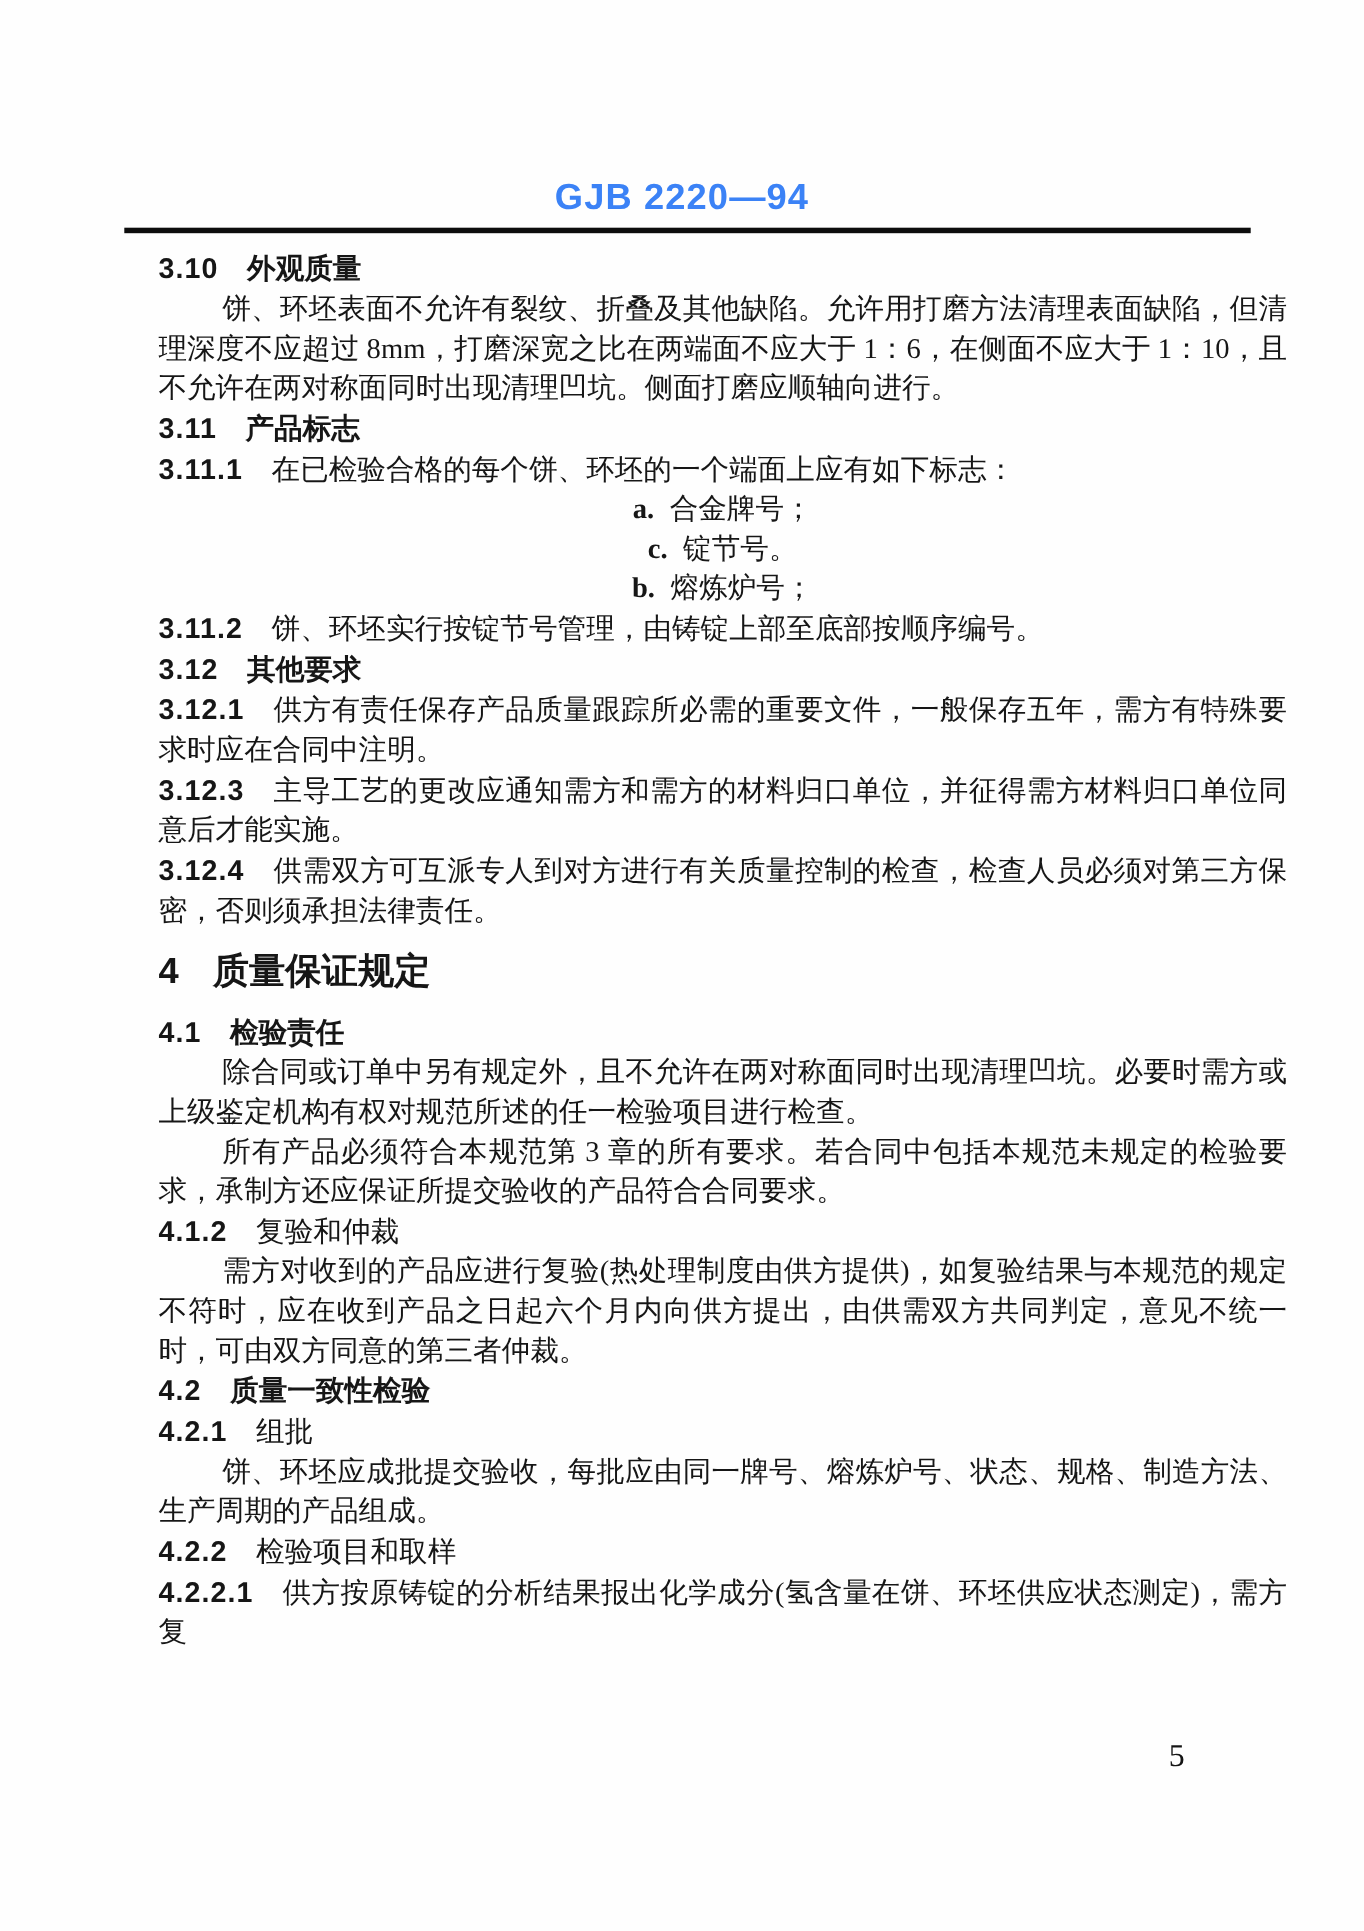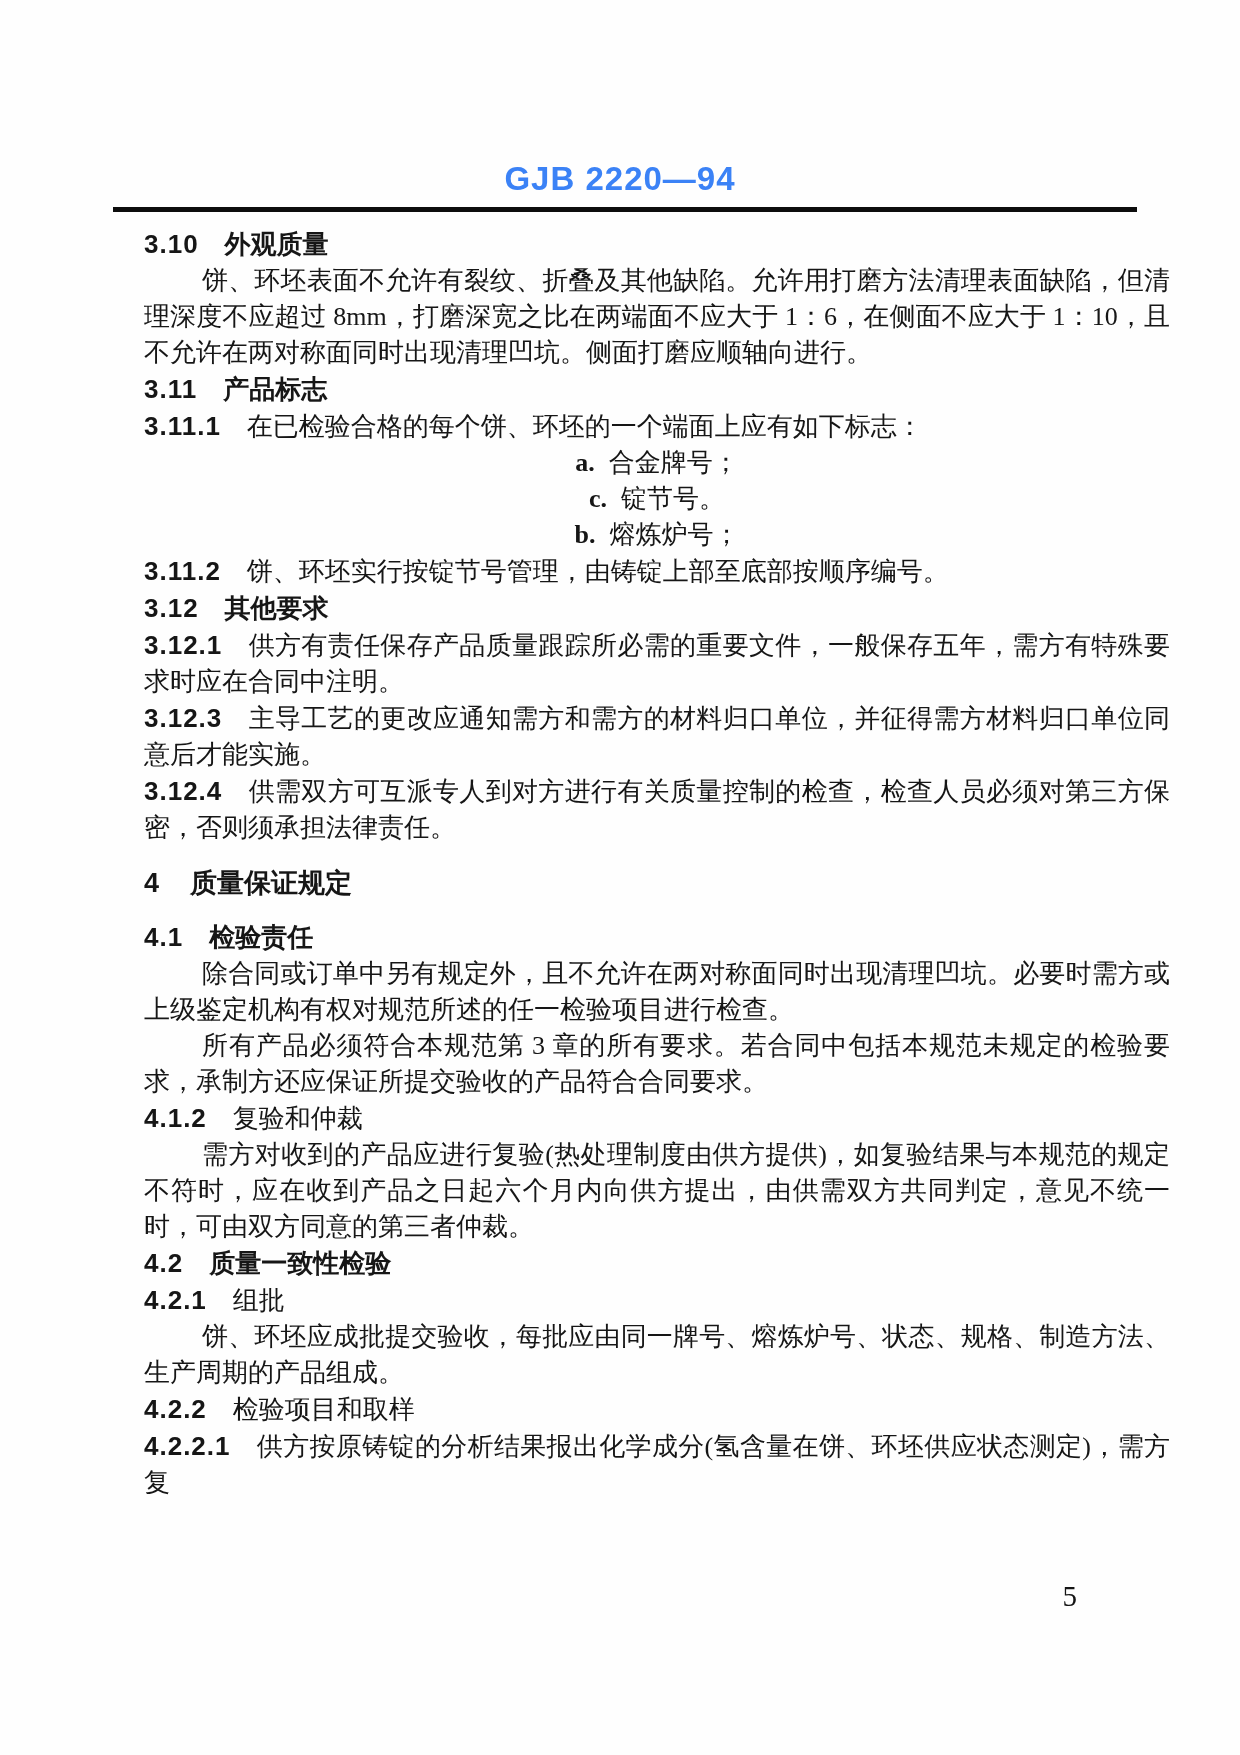--- a/index.html
+++ b/index.html
@@ -54,21 +54,21 @@
     white-space: nowrap;
   }
   .sec {
     font-size: 26px;
     line-height: 36px;
     font-weight: bold;
     text-align: left;
   }
   .sec .sec-title { font-family: "Liberation Sans", sans-serif; font-weight: bold; }
   .chap {
-    font-size: 27px;
+    font-size: 33px;
     line-height: 36px;
     font-weight: bold;
     margin: 19px 0 18px 0 !important;
     text-align: left;
   }
   .chap .num { margin-right: 30px; }
   .chap .sec-title { font-family: "Liberation Sans", sans-serif; font-weight: bold; }
   .clause { text-align: justify; }
   .para { text-indent: 58px; }
   .li { padding-left: 64px; text-align: center; }

